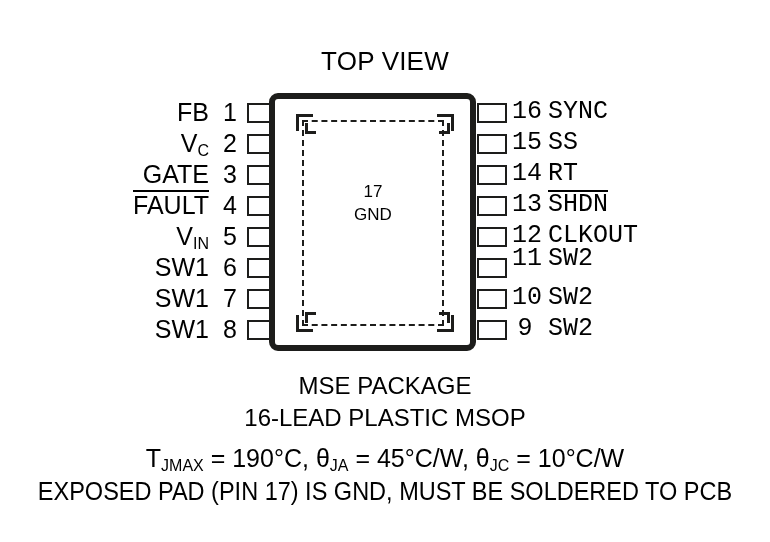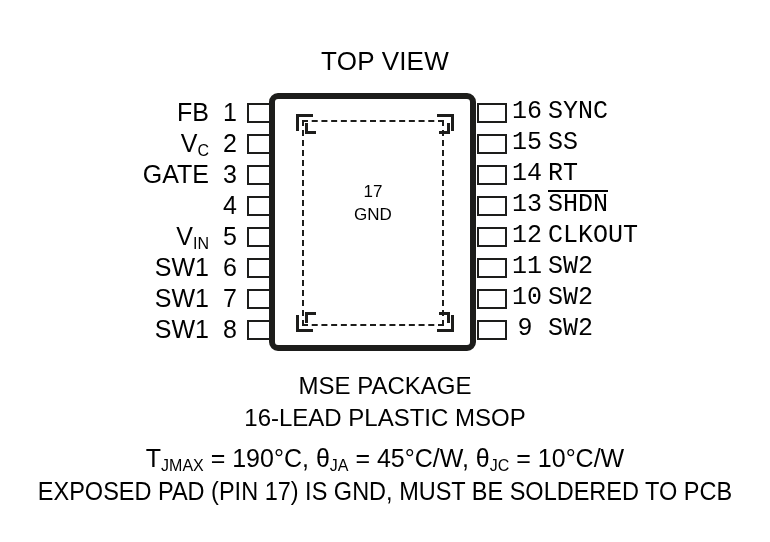--- a/index.html
+++ b/index.html
@@ -210,20 +210,21 @@
         <span class="plabel">V<span class="sub">C</span></span>
       </div>
       <div class="pin-pad left" style="top: 165px;"></div>
       <div class="pin-row left" style="top: 161px;">
         <span class="pnum">3</span>
         <span class="plabel">GATE</span>
       </div>
       <div class="pin-pad left" style="top: 196px;"></div>
       <div class="pin-row left" style="top: 192px;">
         <span class="pnum">4</span>
+        <span class="plabel"><span class="nbar">FAULT</span></span>
       </div>
       <div class="pin-pad left" style="top: 227px;"></div>
       <div class="pin-row left" style="top: 223px;">
         <span class="pnum">5</span>
         <span class="plabel">V<span class="sub">IN</span></span>
       </div>
       <div class="pin-pad left" style="top: 258px;"></div>
       <div class="pin-row left" style="top: 254px;">
         <span class="pnum">6</span>
         <span class="plabel">SW1</span>
@@ -257,21 +258,21 @@
       <div class="pin-row right" style="top: 192px;">
         <span class="pnum">13</span>
         <span class="plabel"><span class="nbar">SHDN</span></span>
       </div>
       <div class="pin-pad right" style="top: 227px;"></div>
       <div class="pin-row right" style="top: 223px;">
         <span class="pnum">12</span>
         <span class="plabel">CLKOUT</span>
       </div>
       <div class="pin-pad right" style="top: 258px;"></div>
-      <div class="pin-row right" style="top: 254px;">
+      <div class="pin-row right" style="top: 246px;">
         <span class="pnum">11</span>
         <span class="plabel">SW2</span>
       </div>
       <div class="pin-pad right" style="top: 289px;"></div>
       <div class="pin-row right" style="top: 285px;">
         <span class="pnum">10</span>
         <span class="plabel">SW2</span>
       </div>
       <div class="pin-pad right" style="top: 320px;"></div>
       <div class="pin-row right" style="top: 316px;">

